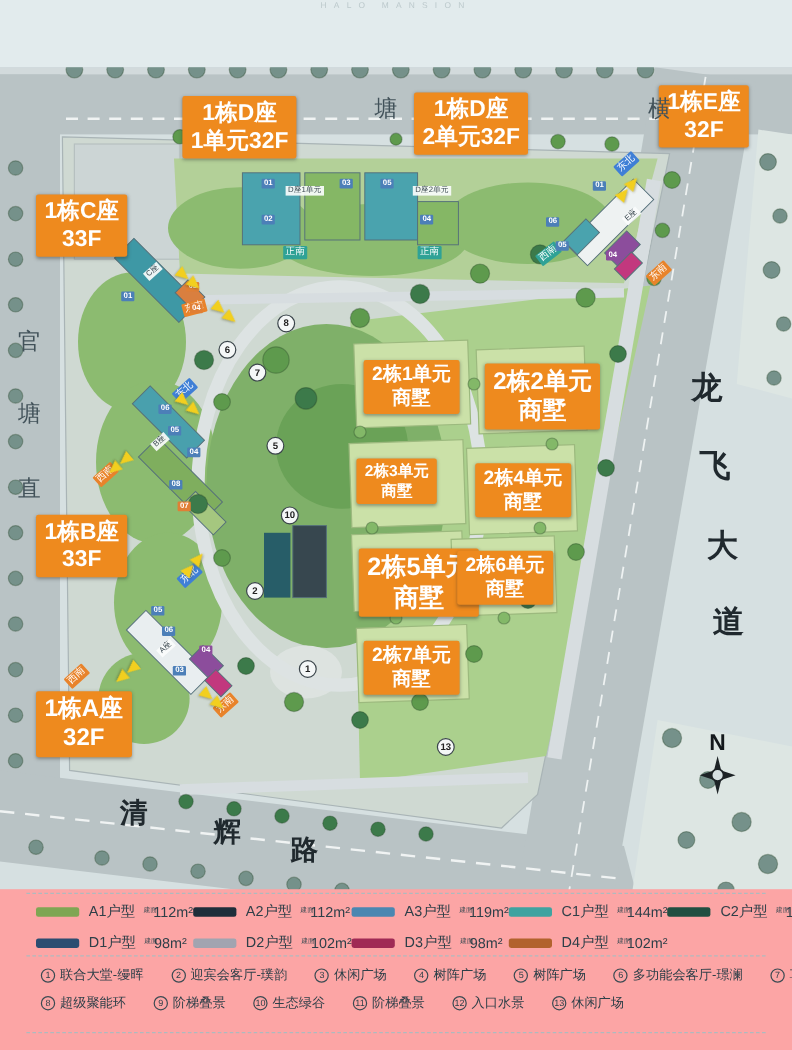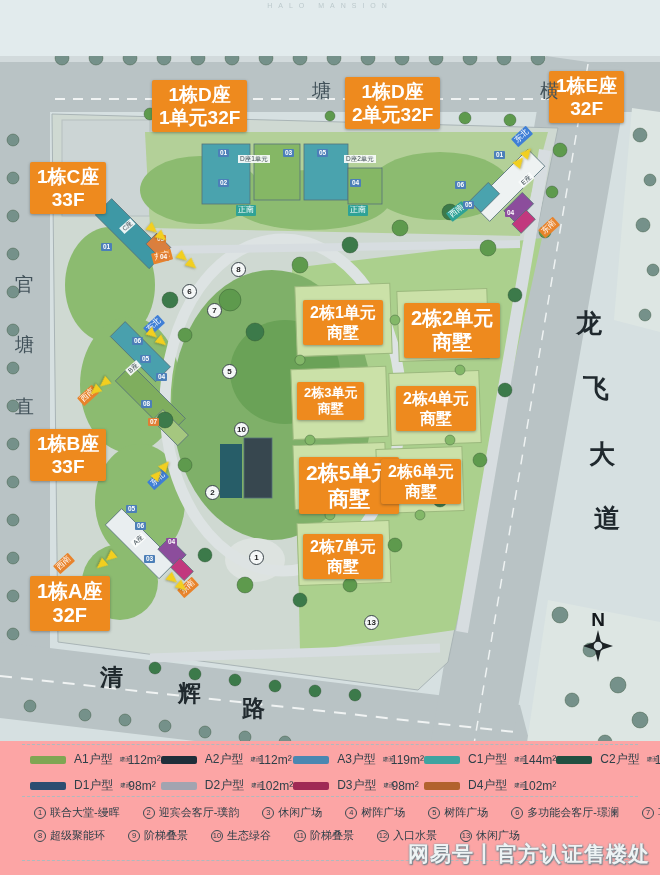--- a/index.html
+++ b/index.html
@@ -481,15 +481,14 @@
           <span>入口水景</span>
         </span>
         <span class="amen-item">
           <span class="amen-num">13</span>
           <span>休闲广场</span>
         </span>
       </div>
     <div class="dashline" style="top:119px"></div>
   </div>
 
-  <div class="watermark">网易号丨官方认证售楼处</div>
 
 </div>
 
 </body></html>

